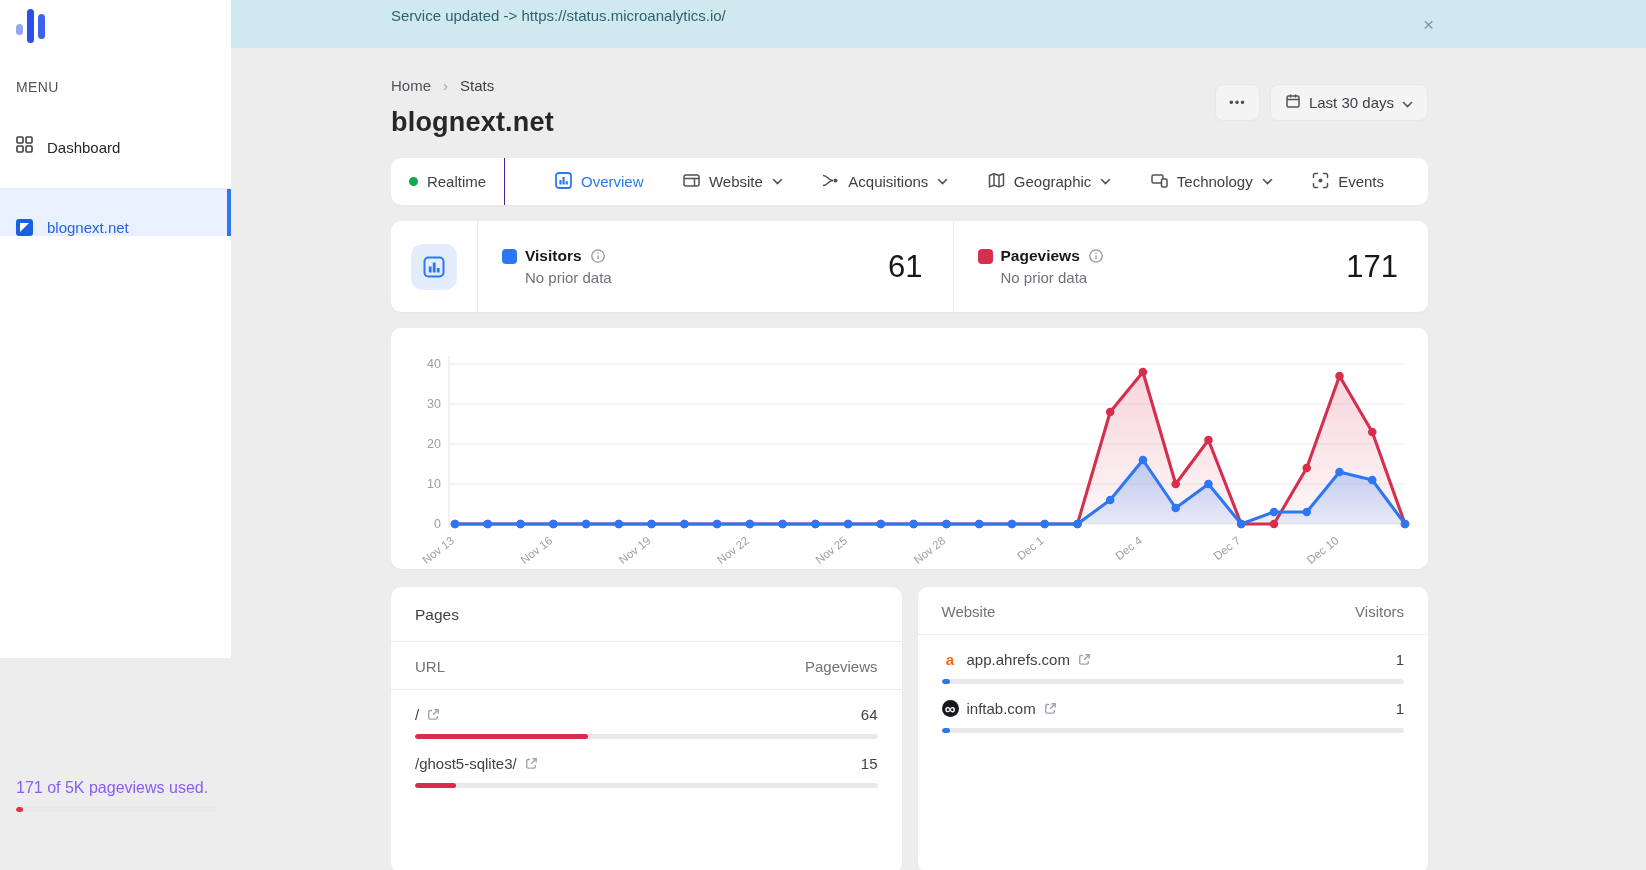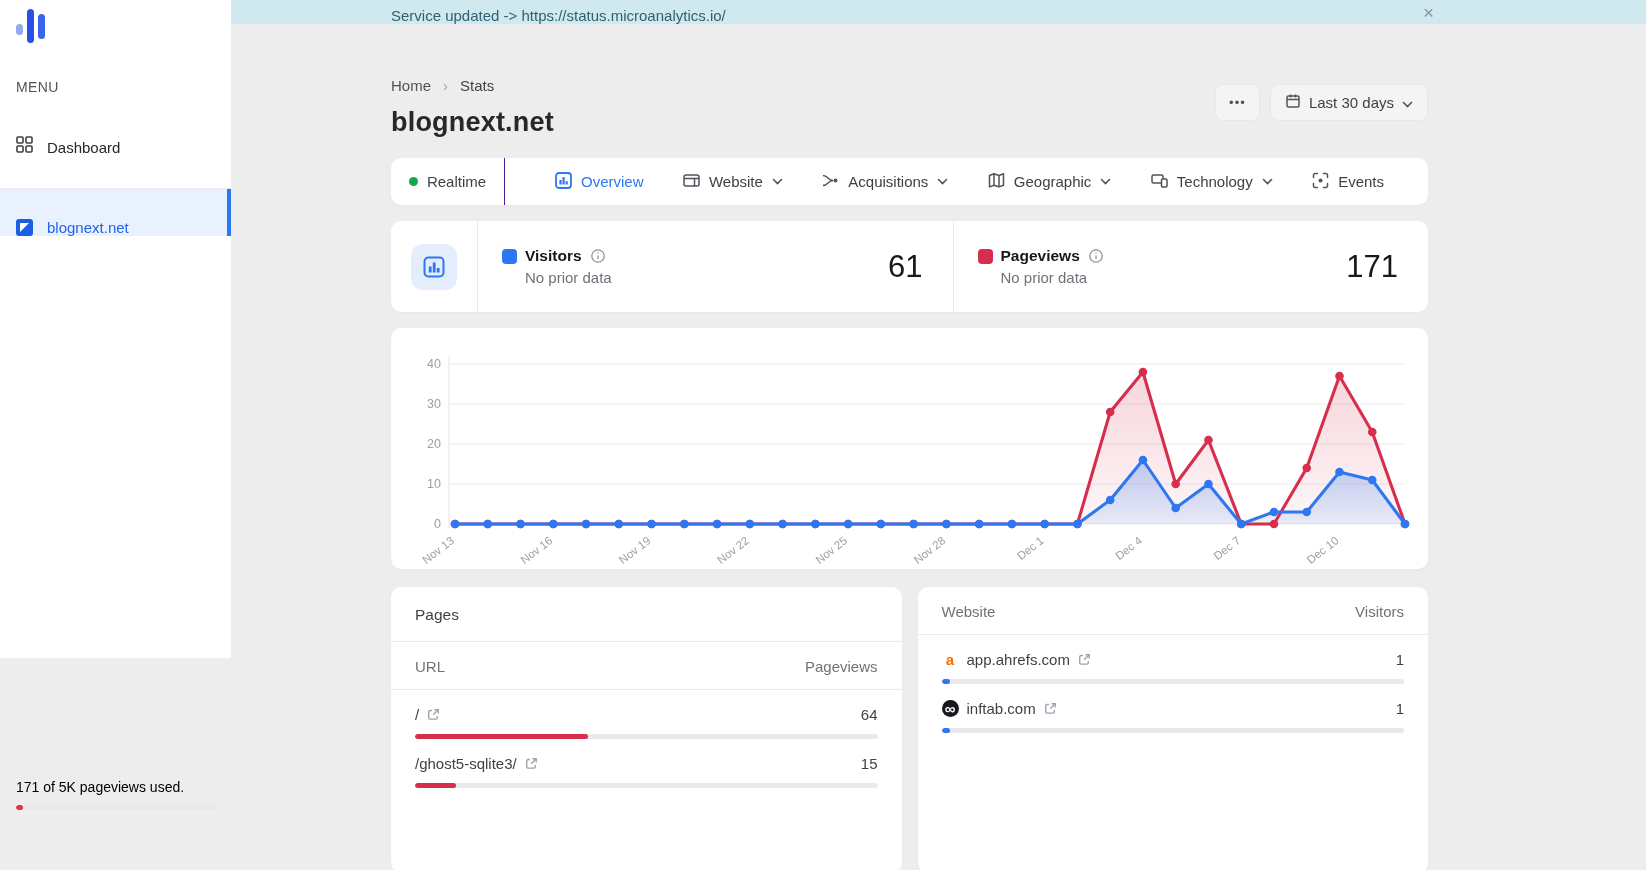--- a/index.html
+++ b/index.html
@@ -16,26 +16,26 @@
   .logo .b2 { left:11px; top:1px;  height:34px; background:#2b50e5; }
   .logo .b3 { left:22px; top:6px;  height:25px; background:#3c63ec; }
   .menu-label { position:absolute; top:79px; left:16px; font-size:14px; color:#52525b; letter-spacing:.4px; }
   .side-item { position:absolute; left:0; right:0; height:40px; display:flex; align-items:flex-end; gap:14px; padding:0 16px; font-size:15px; color:#27272a; cursor:pointer; }
   .side-item.dash { top:116px; }
   .side-divider { position:absolute; top:188px; left:0; right:0; height:1px; background:#ececee; }
   .side-item.selected { top:189px; height:47px; background:#e8f1fd; border-right:4px solid #2e77f2; color:#2563eb; }
   .favicon-blognext { width:17px; height:17px; border-radius:3px; background:#1d5fe2; position:relative; flex:0 0 17px; }
   .favicon-blognext::after { content:""; position:absolute; left:4px; top:4px; width:0; height:0; border-left:9px solid #fff; border-bottom:9px solid transparent; }
   .usage { position:absolute; left:16px; top:779px; width:200px; }
-  .usage-text { font-size:14px; color:#000000; }
+  .usage-text { font-size:16px; color:#8b5cf6; }
   .usage .track { margin-top:10px; }
   .track { height:5px; background:#e9e9eb; border-radius:3px; overflow:hidden; }
   .track .fill { height:100%; border-radius:3px; }
   
-  .banner { position:absolute; left:231px; right:0; top:0; height:24px; background:#cfe9ef; z-index:2; }
+  .banner { position:absolute; left:231px; right:0; top:0; height:48px; background:#cfe9ef; z-index:2; }
   .banner .msg { position:absolute; left:160px; top:0; line-height:31px; font-size:15px; color:#2f6172; }
   .banner .close { position:absolute; right:212px; top:50%; transform:translateY(-50%); font-size:19px; color:#8696a0; cursor:pointer; line-height:1; }
   
   .main { position:absolute; left:391px; top:31px; width:1037px; }
   .breadcrumb { margin-top:46px; font-size:15px; color:#52525b; display:flex; align-items:center; gap:12px; }
   .breadcrumb .sep { color:#a1a1aa; font-size:15px; }
   .breadcrumb .cur { color:#3f3f46; }
   h1.page-title { margin-top:13px; font-size:27px; font-weight:700; color:#27272a; letter-spacing:.2px; }
   .controls { position:absolute; top:53px; right:0; display:flex; gap:10px; }
   .btn { height:37px; background:#f4f4f5; border:1px solid #e7e7e8; border-radius:8px; display:flex; align-items:center; justify-content:center; gap:8px; font-size:15px; color:#3f3f46; cursor:pointer; }

